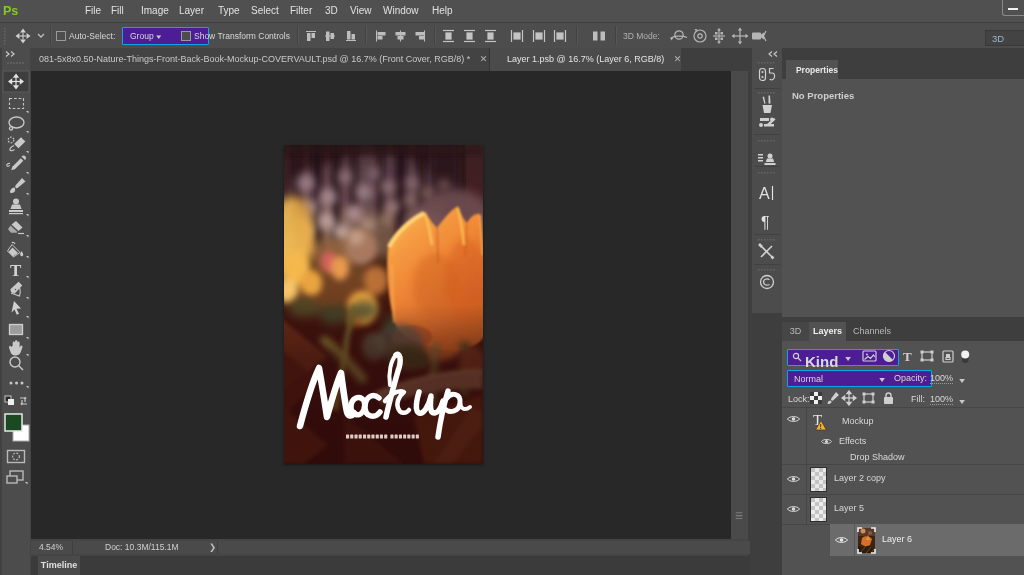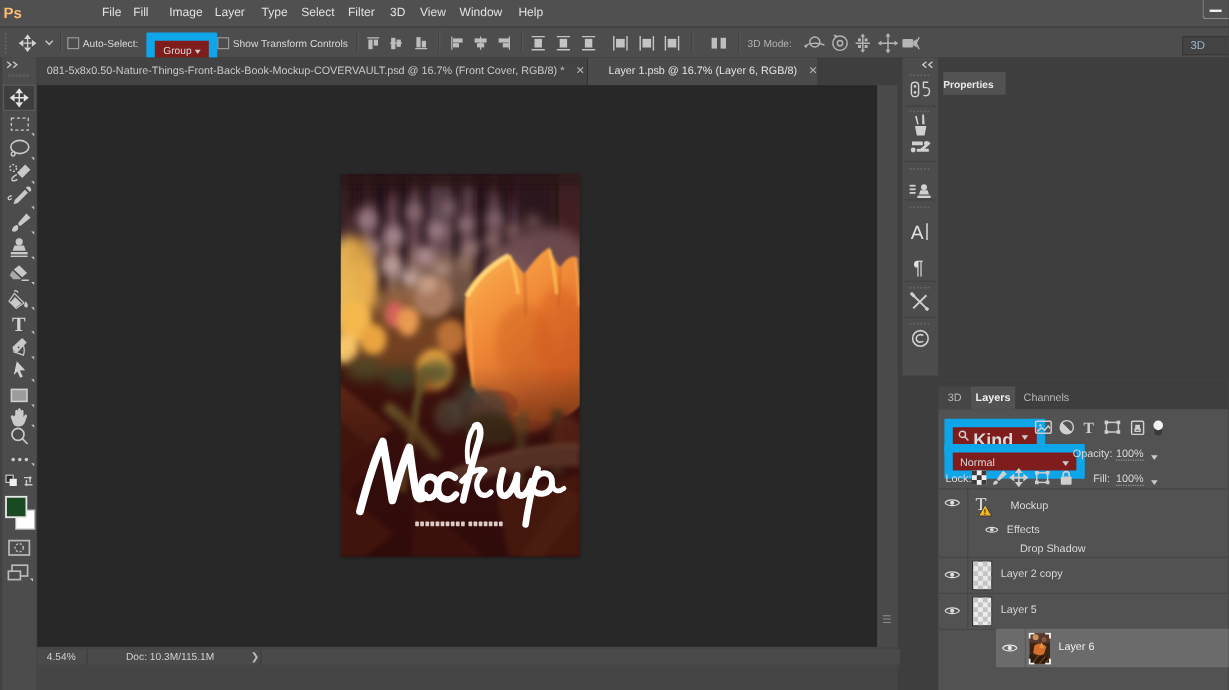--- a/index.html
+++ b/index.html
@@ -3,21 +3,21 @@
 <meta charset="utf-8">
 <style>
   html,body{margin:0;padding:0;background:#444;}
   #app{position:relative;width:1024px;height:575px;overflow:hidden;
        font-family:"Liberation Sans",sans-serif;background:#454545;}
   .abs{position:absolute;}
   
   #menubar{left:0;top:0;width:1024px;height:22px;background:#505050;}
   #menubar .mi{position:absolute;top:5px;font-size:10px;color:#e2e2e2;padding-left:48px;}
   #pslogo{position:absolute;left:3px;top:4px;font-size:12.5px;font-weight:bold;
-          color:#fdba74;letter-spacing:0px;}
+          color:#84cc16;letter-spacing:0px;}
   
   #optbar{left:0;top:22px;width:1024px;height:25px;background:#4d4d4d;
           border-top:1px solid #3e3e3e;}
   .cb{position:absolute;top:8px;width:8px;height:8px;border:1px solid #9a9a9a;
       background:#4d4d4d;}
   .olabel{position:absolute;top:8px;font-size:8.5px;color:#d8d8d8;}
   .dim{color:#b2b2b2;}
   
   #toolbar{left:2px;top:48px;width:28px;height:527px;background:#4c4c4c;}
   #tooledge{left:0;top:48px;width:2px;height:527px;background:#414141;}
@@ -36,26 +36,26 @@
   #statusbar{left:31px;top:541px;width:719px;height:13px;background:#4a4a4a;
              font-size:8.5px;color:#d0d0d0;}
   #timelinerow{left:31px;top:556px;width:719px;height:19px;background:#3b3b3b;}
   #timelinetab{position:absolute;left:7px;top:0px;width:42px;height:19px;background:#4a4a4a;
                color:#e0e0e0;font-size:9px;font-weight:bold;text-align:center;line-height:19px;}
   
   #rightbg{left:748px;top:48px;width:276px;height:527px;background:#3e3e3e;}
   #iconstrip{left:752px;top:48px;width:30px;height:265px;background:#4c4c4c;}
   #proppanel{left:782px;top:48px;width:242px;height:269px;background:#3e3e3e;}
   #proptab{position:absolute;left:4px;top:12px;width:52px;height:19px;background:#525252;
-           color:#e8e8e8;font-size:8.5px;font-weight:bold;line-height:20px;text-align:left;}
+           color:#e8e8e8;font-size:8.5px;font-weight:bold;line-height:20px;text-align:right;}
   #propcontent{position:absolute;left:0;top:31px;width:242px;height:238px;background:#525252;}
   #layerspanel{left:782px;top:317px;width:242px;height:258px;background:#525252;}
   #layertabs{position:absolute;left:0;top:0;width:242px;height:24px;background:#3e3e3e;}
   .ltab{position:absolute;top:5px;height:19px;font-size:9px;line-height:19px;text-align:center;}
-  .well{position:absolute;background:#7f1d1d;border:7px solid #0ea5e9;border-radius:1px;}
+  .well{position:absolute;background:#4c1d95;border:1px solid #0ea5e9;border-radius:1px;padding-left:40px;}
   .ltext{position:absolute;font-size:9px;color:#d8d8d8;}
   .chev{position:absolute;font-size:8px;color:#c9c9c9;transform:scaleX(1.4);}
   .eyeball{position:absolute;width:13px;height:8px;}
   .lrow-sep{position:absolute;left:0;width:242px;height:1px;background:#464646;}
   #layersbottom{position:absolute;left:0;top:239px;width:242px;height:19px;background:#484848;
                 border-top:1px solid #3a3a3a;}
   
   #minbtn{left:1002px;top:0px;width:22px;height:15px;border:1px solid #8a8a8a;
           border-top:none;border-right:none;border-radius:0 0 0 3px;}
   #minbtn div{position:absolute;left:5px;top:8px;width:10px;height:2px;background:#f0f0f0;}
@@ -578,20 +578,23 @@
   <div id="vscroll" class="abs">
       <div id="scrollgrip">☰</div>
     </div>
   <div id="statusbar" class="abs">
     <span style="position:absolute;left:8px;top:1px;">4.54%</span>
     <span style="position:absolute;left:41px;top:0px;width:1px;height:13px;background:#3e3e3e;"></span>
     <span style="position:absolute;left:74px;top:1px;">Doc: 10.3M/115.1M</span>
     <span style="position:absolute;left:178px;top:1px;color:#bdbdbd;">❯</span>
     <span style="position:absolute;left:186px;top:0px;width:1px;height:13px;background:#3e3e3e;"></span>
   </div>
+  <div id="timelinerow" class="abs">
+      <div id="timelinetab">Timeline</div>
+    </div>
 
   <div id="iconstrip" class="abs">
     <svg width="30" height="265" viewBox="0 0 30 265">
       <path d="M20 3.5l-3 2.5 3 2.5M25 3.5l-3 2.5 3 2.5" stroke="#c9c9c9" stroke-width="1.2" fill="none"></path>
       <g fill="#646464">
         <rect x="6" y="14" width="1.5" height="1.5"></rect>
           <rect x="9" y="14" width="1.5" height="1.5"></rect>
         <rect x="12" y="14" width="1.5" height="1.5"></rect>
           <rect x="15" y="14" width="1.5" height="1.5"></rect>
         <rect x="18" y="14" width="1.5" height="1.5"></rect>
@@ -686,20 +689,23 @@
       </g>
 
       <g stroke="#d0d0d0" stroke-width="1.3" fill="none">
         <circle cx="15" cy="234" r="6.5"></circle>
         <path d="M17.5 231.5c-3-1.5-6 0-6 2.5s2.5 4 6 2.5"></path>
       </g>
     </svg>
   </div>
   <div id="proppanel" class="abs">
     <div id="proptab">Properties</div>
+    <div id="propcontent">
+      <div style="position:absolute;left:10px;top:11px;font-size:9.5px;font-weight:bold;color:#cfcfcf;">No Properties</div>
+    </div>
   </div>
   <div id="layerspanel" class="abs">
     <div id="layertabs">
       <div class="ltab" style="left:0px;width:27px;color:#b8b8b8;background:#464646;">3D</div>
       <div class="ltab" style="left:27px;width:37px;color:#f0f0f0;background:#525252;font-weight:bold;">Layers</div>
       <div class="ltab" style="left:64px;width:52px;color:#b8b8b8;">Channels</div>
     </div>
 
     <div class="well" style="left:5px;top:32px;width:70px;height:15px;">
       <svg width="10" height="10" viewBox="0 0 10 10" style="position:absolute;left:4px;top:2px;">

